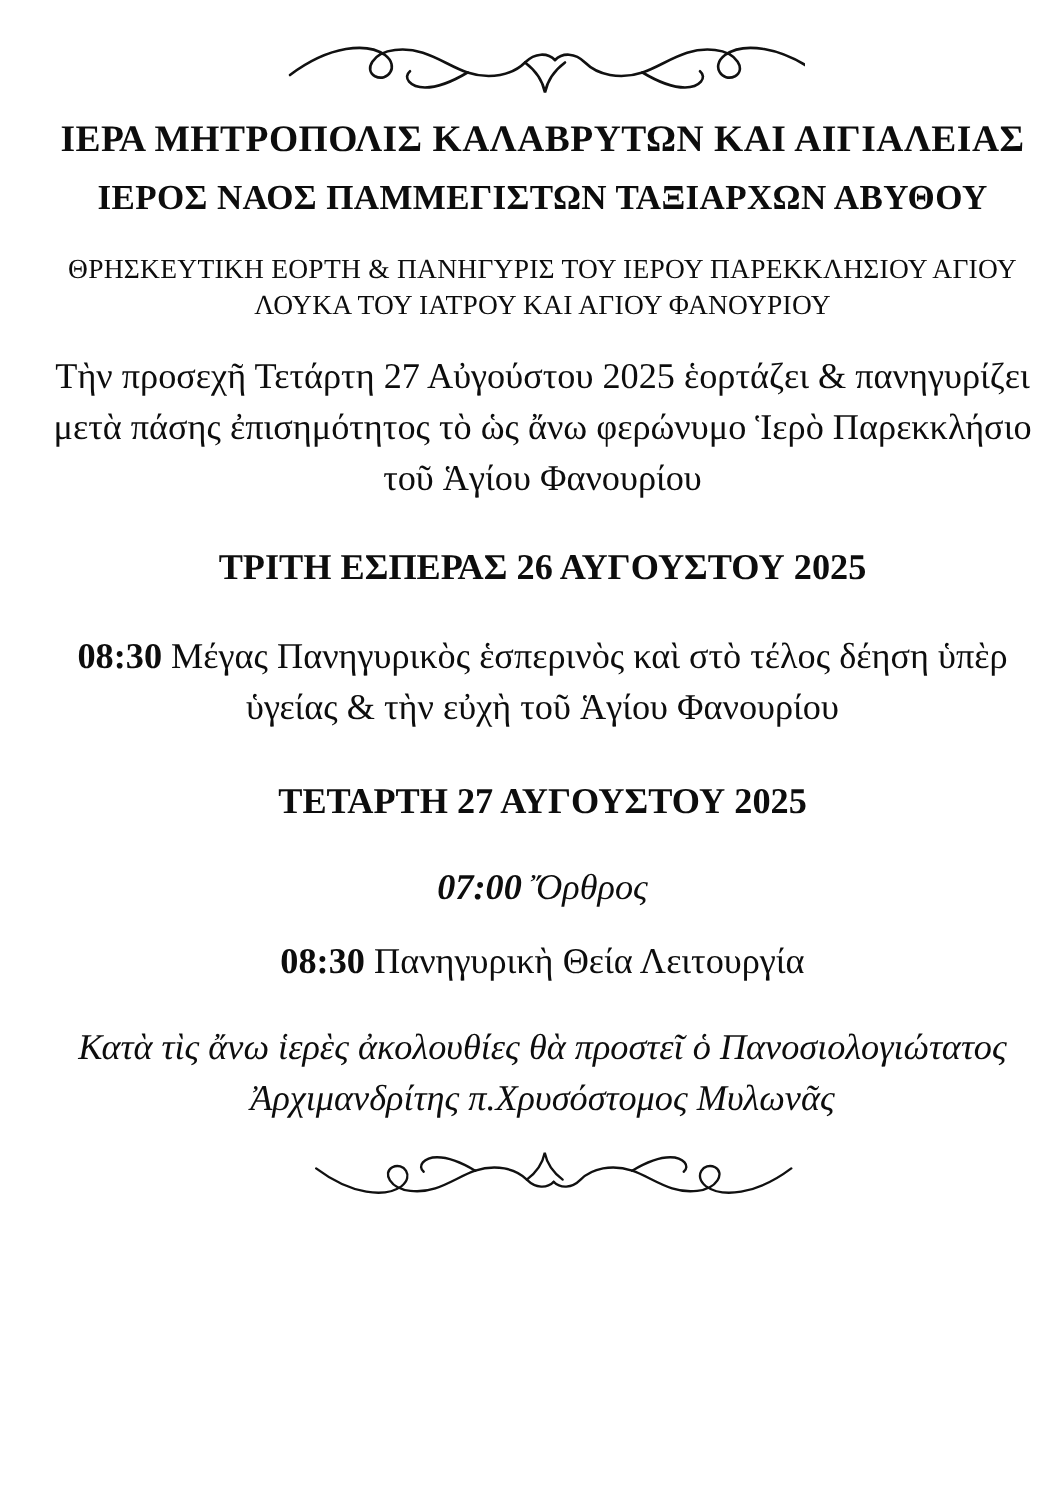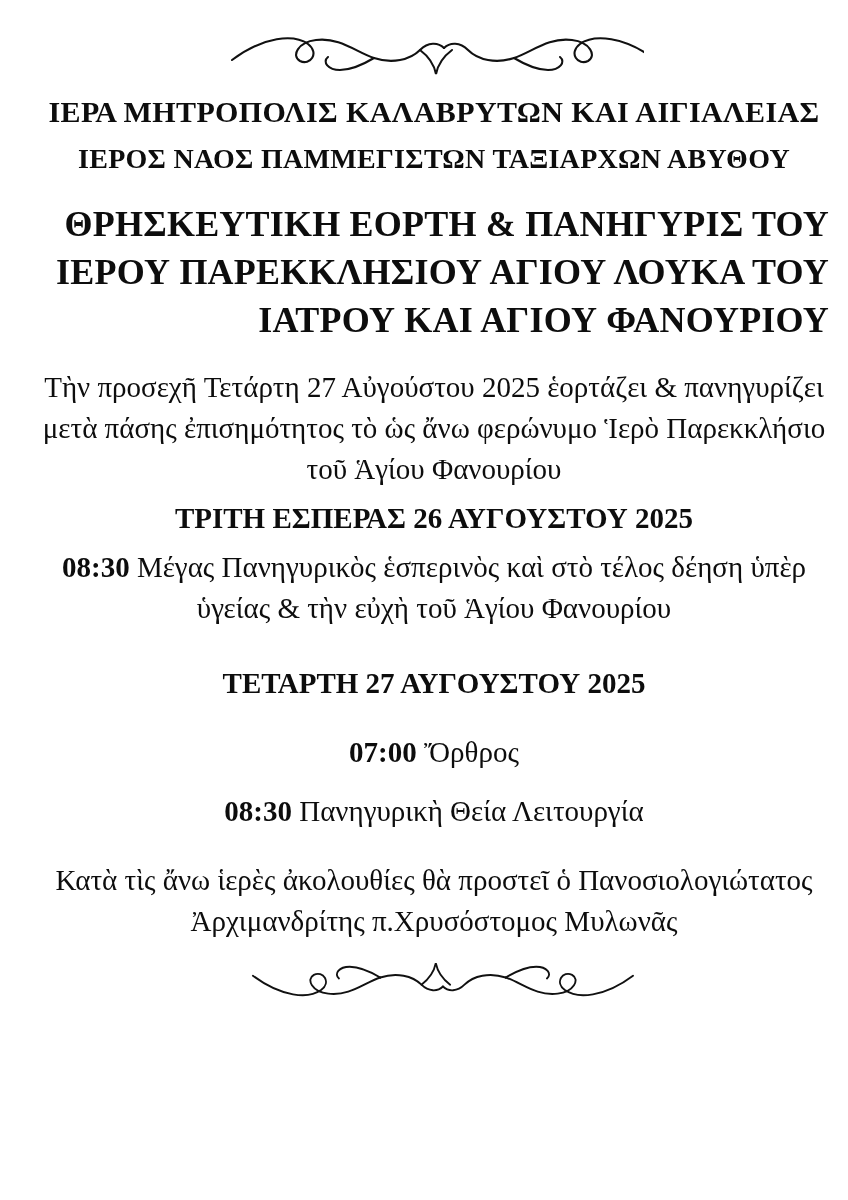--- a/index.html
+++ b/index.html
@@ -39,25 +39,24 @@
     line-height: 1.30;
     letter-spacing: 0.4px;
   }
   .h-bold-2 {
     font-weight: bold;
     font-size: 28px;
     line-height: 1.32;
     letter-spacing: 0.3px;
   }
   .h-bold-3 {
-    font-weight: bold;
-    font-size: 36px;
+    font-weight: normal;
+    font-size: 22px;
     line-height: 1.34;
     letter-spacing: 0.2px;
-    text-align: right;
   }
   .para {
     font-size: 29px;
     line-height: 1.42;
   }
   .date-line {
     font-weight: bold;
     font-size: 29px;
     line-height: 1.4;
   }
@@ -70,24 +69,24 @@
     font-weight: bold;
     font-style: italic;
     font-size: 30px;
     line-height: 1.4;
   }
   .small-para {
     font-size: 26px;
     line-height: 1.44;
   }
   .mt-10 { margin-top: 10px; text-align: center; }
-  .mt-14 { margin-top: 8px; text-align: center; }
+  .mt-14 { margin-top: 30px; text-align: center; }
   .mt-18 { margin-top: 18px; }
   .mt-22 { margin-top: 22px; }
-  .mt-28 { margin-top: 28px; }
+  .mt-28 { margin-top: 28px; font-style: italic; }
   .mt-34 { margin-top: 34px; }
 </style>
 </head>
 <body>
 
 <div class="page">
 
   <div>
     <svg class="ornament ornament-top" viewBox="0 0 420 58" xmlns="http://www.w3.org/2000/svg">
       <g fill="none" stroke="#111111" stroke-width="2.1" stroke-linecap="round">

